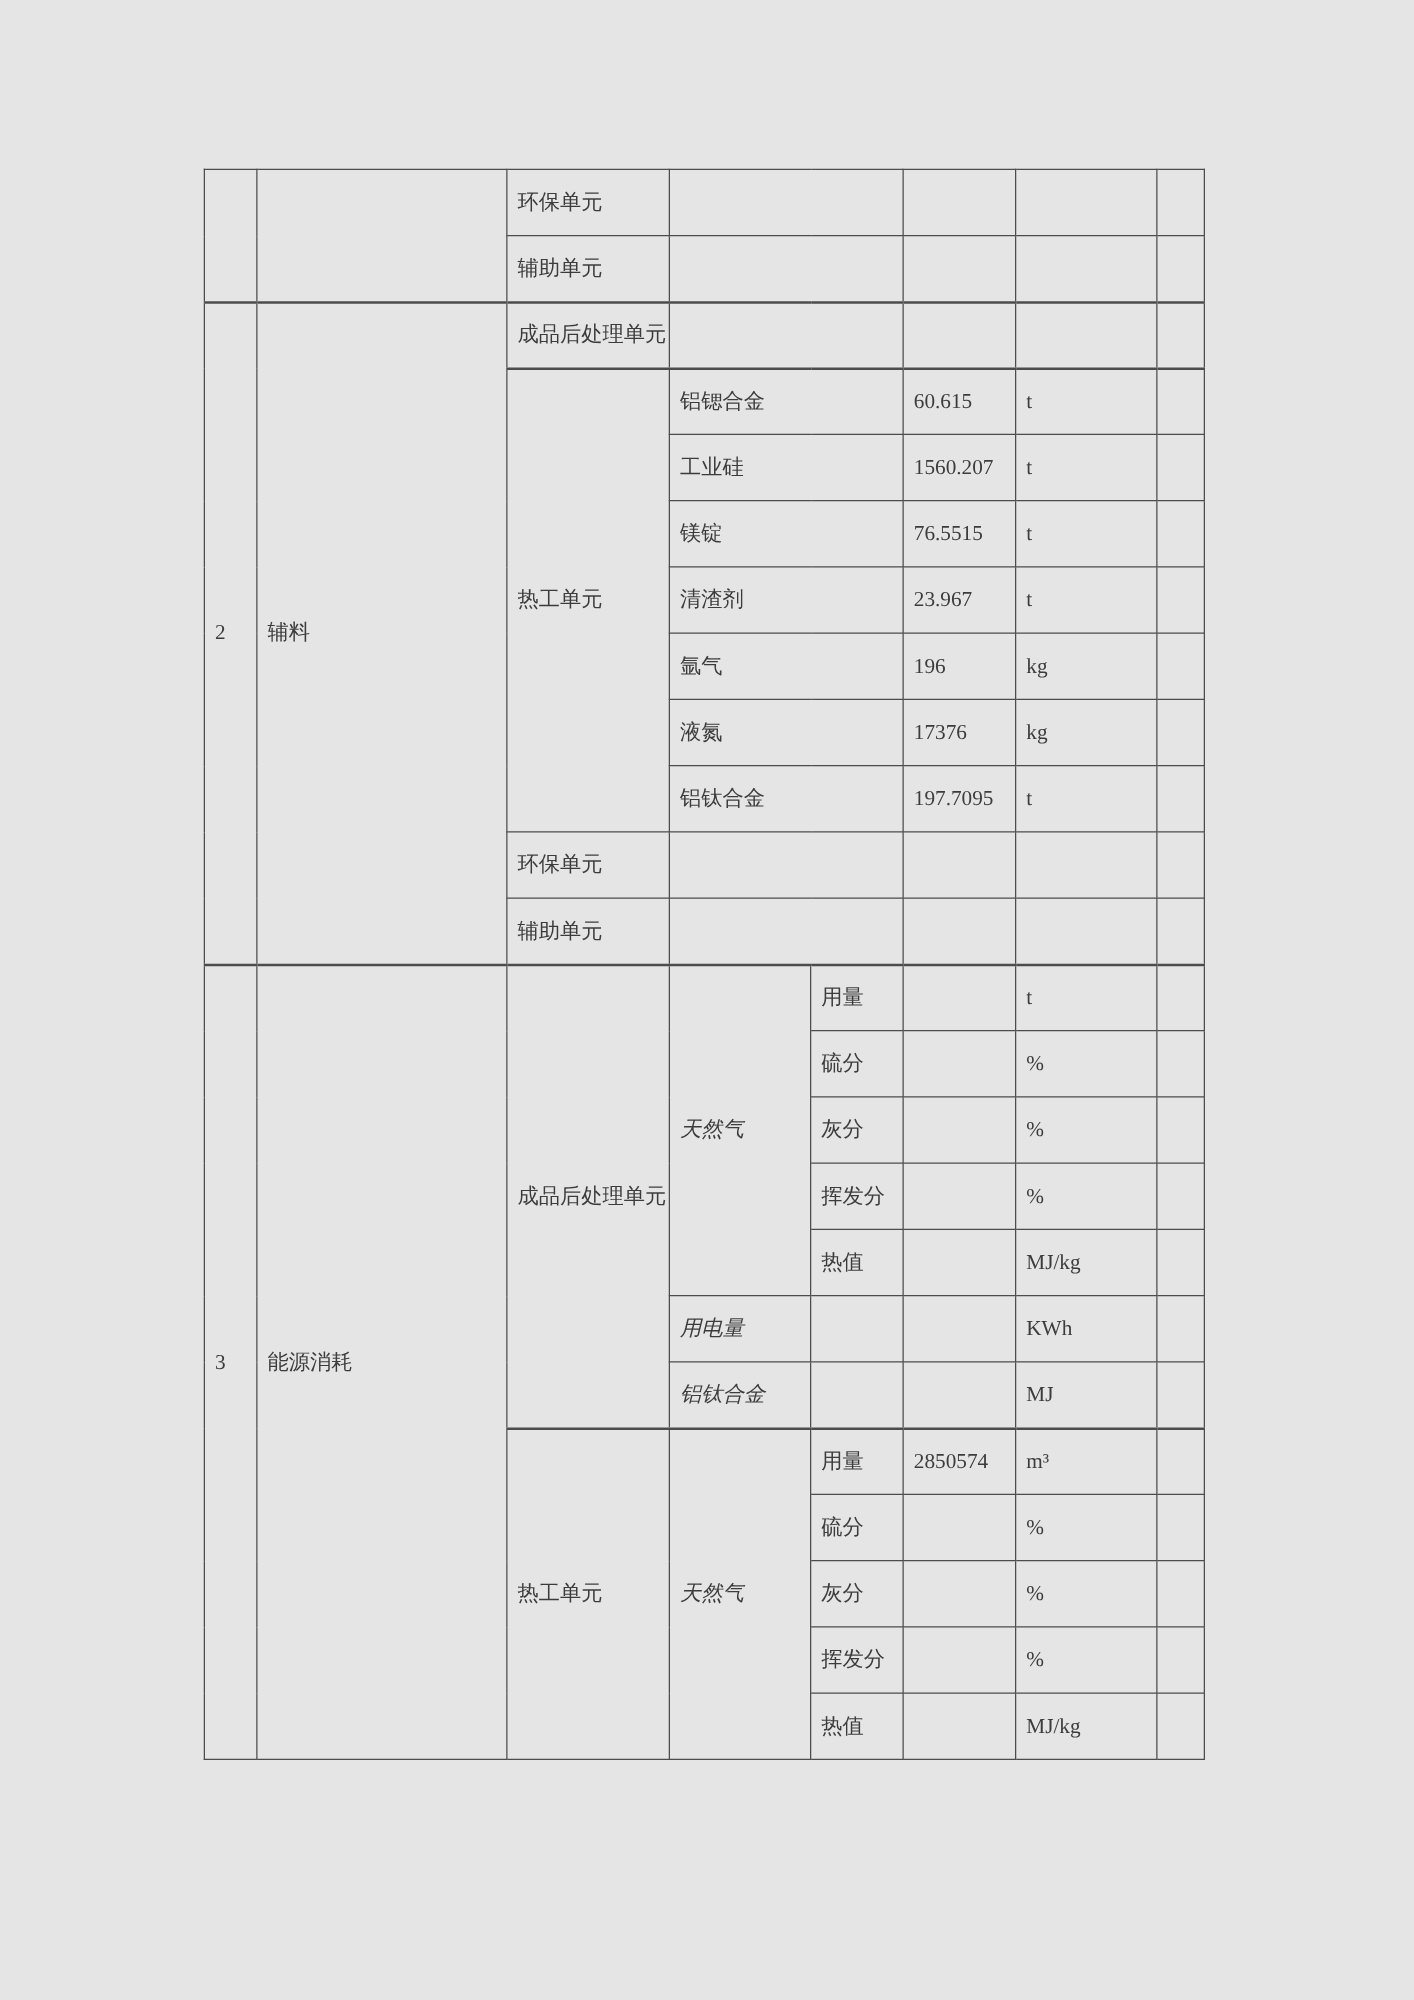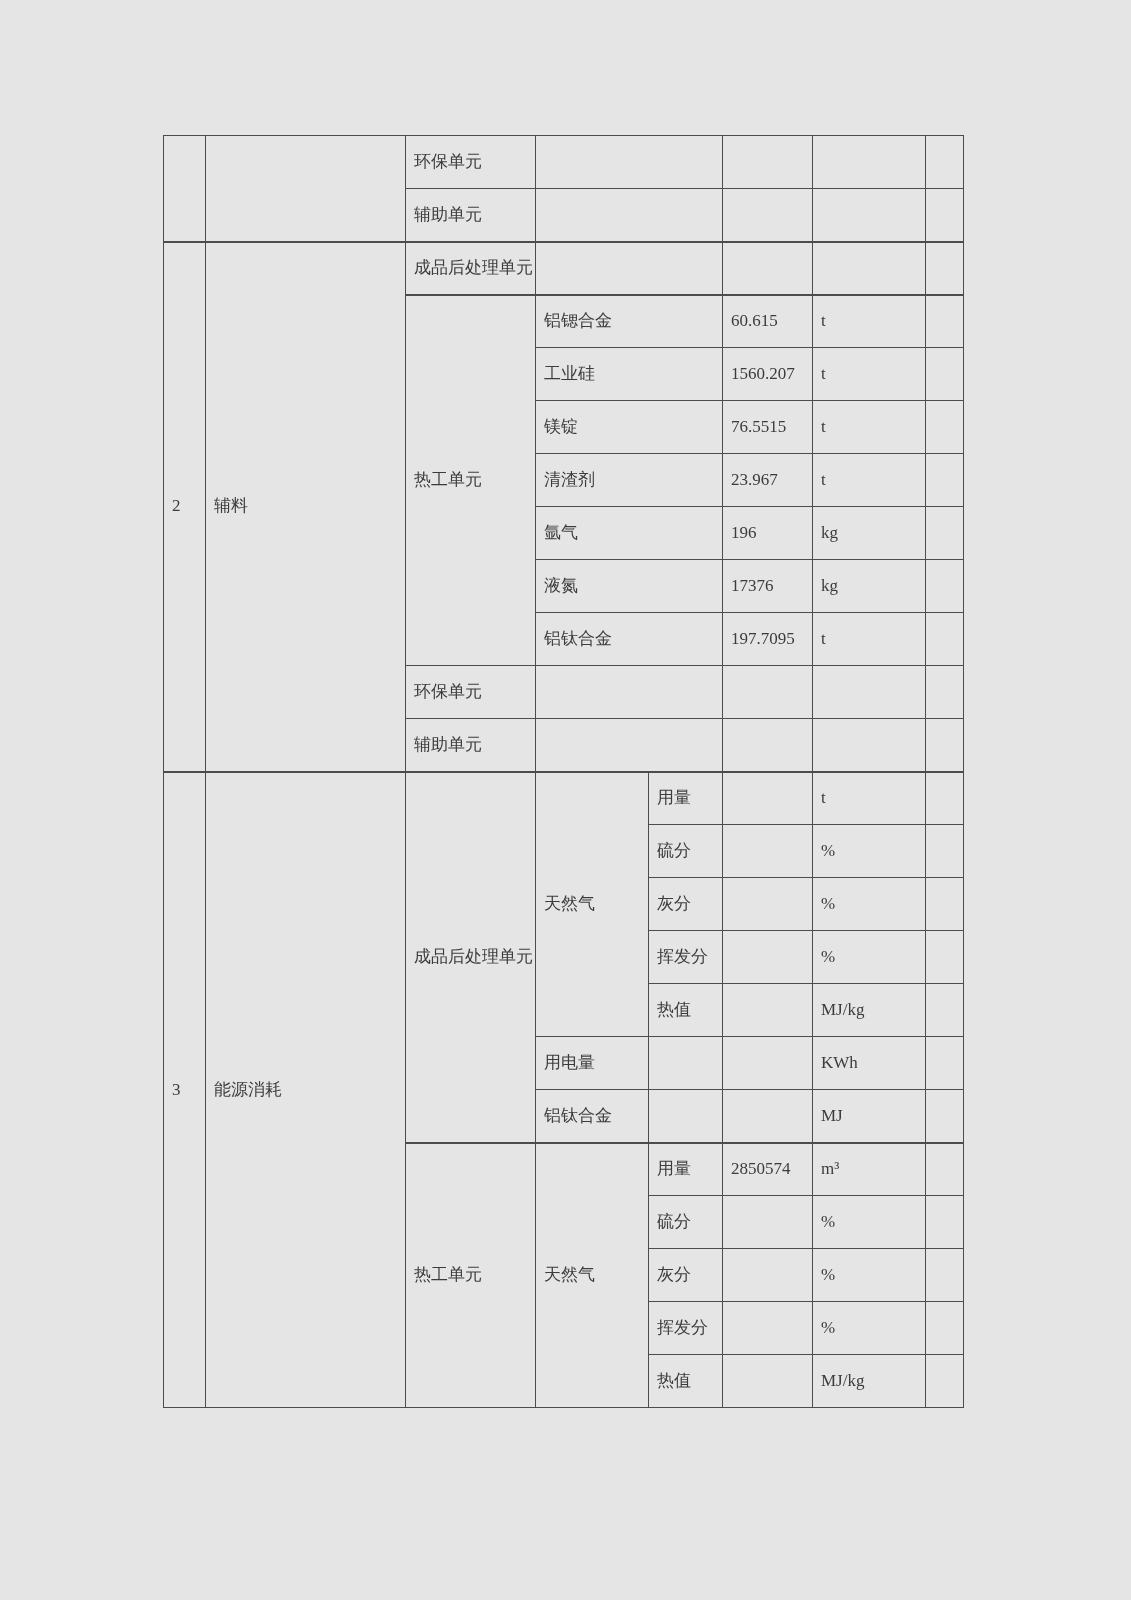--- a/index.html
+++ b/index.html
@@ -40,21 +40,21 @@
     overflow: hidden;
     line-height: 1.2;
   }
   td.c-idx {
     text-align: center;
     padding: 0;
   }
   td.c-cat { padding-left: 9px; }
   td.c-unit { padding-left: 7px; }
   td.c-name { padding-left: 9px; }
-  td.c-fuel { padding-left: 9px; }
+  td.c-fuel { padding-left: 9px; font-style: italic; }
   td.c-param { padding-left: 8px; }
   td.c-val { padding-left: 8px; }
   td.c-uom { padding-left: 8px; }
   td.c-end { padding: 0; }
   tr.thick-top td {
     border-top-width: 2px;
   }
 </style>
 </head>
 <body>

